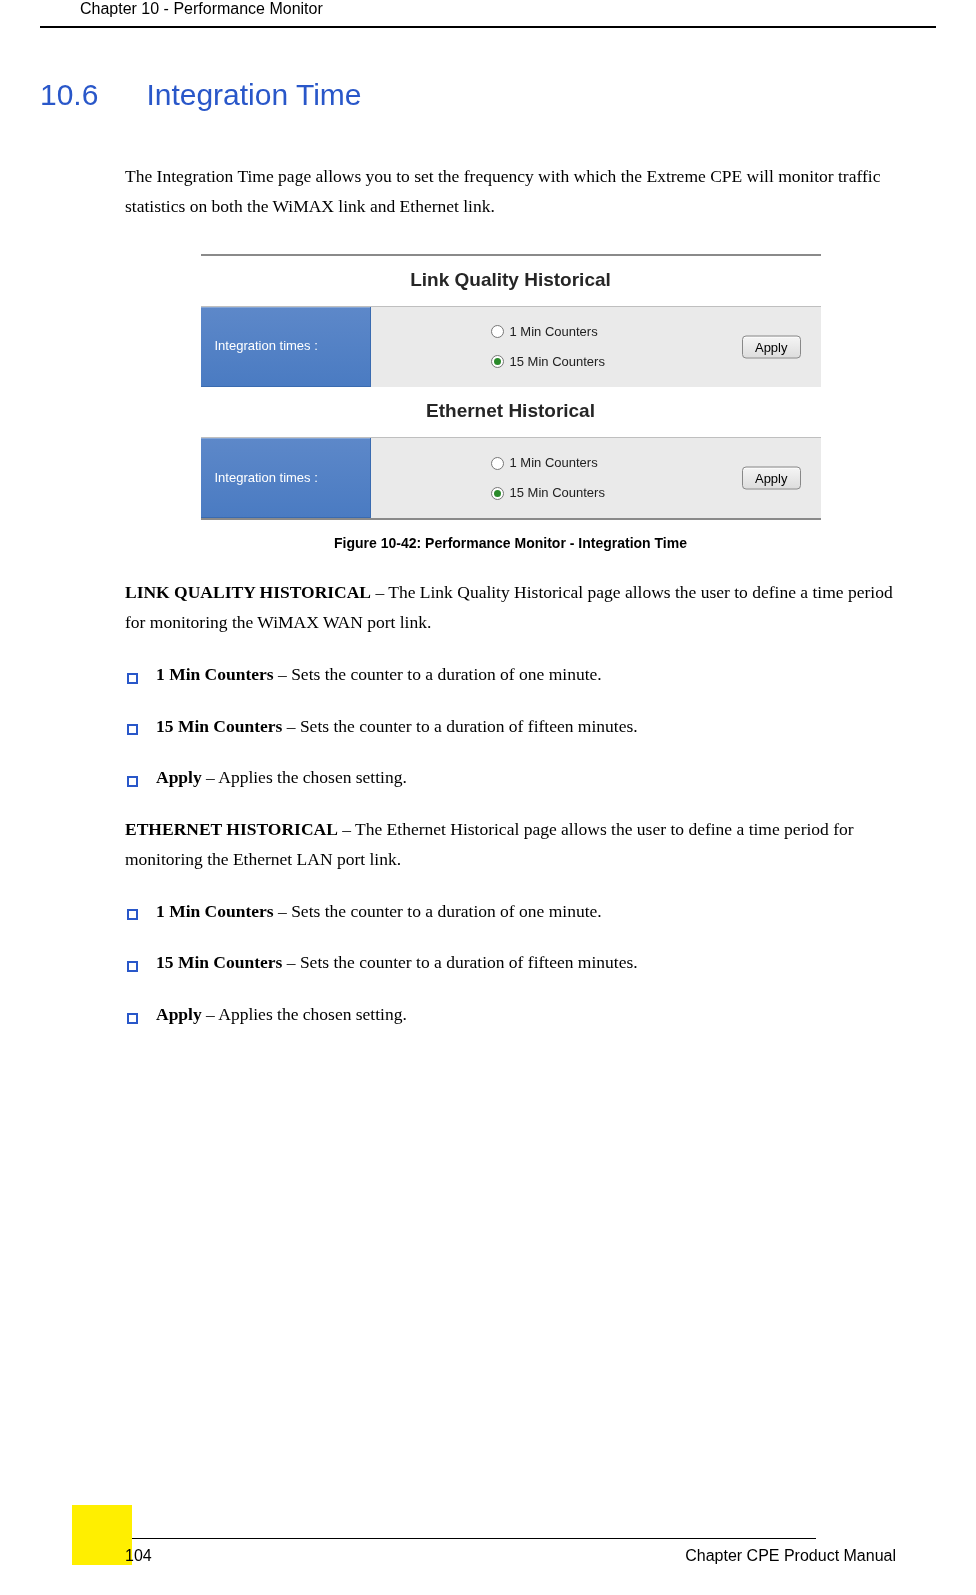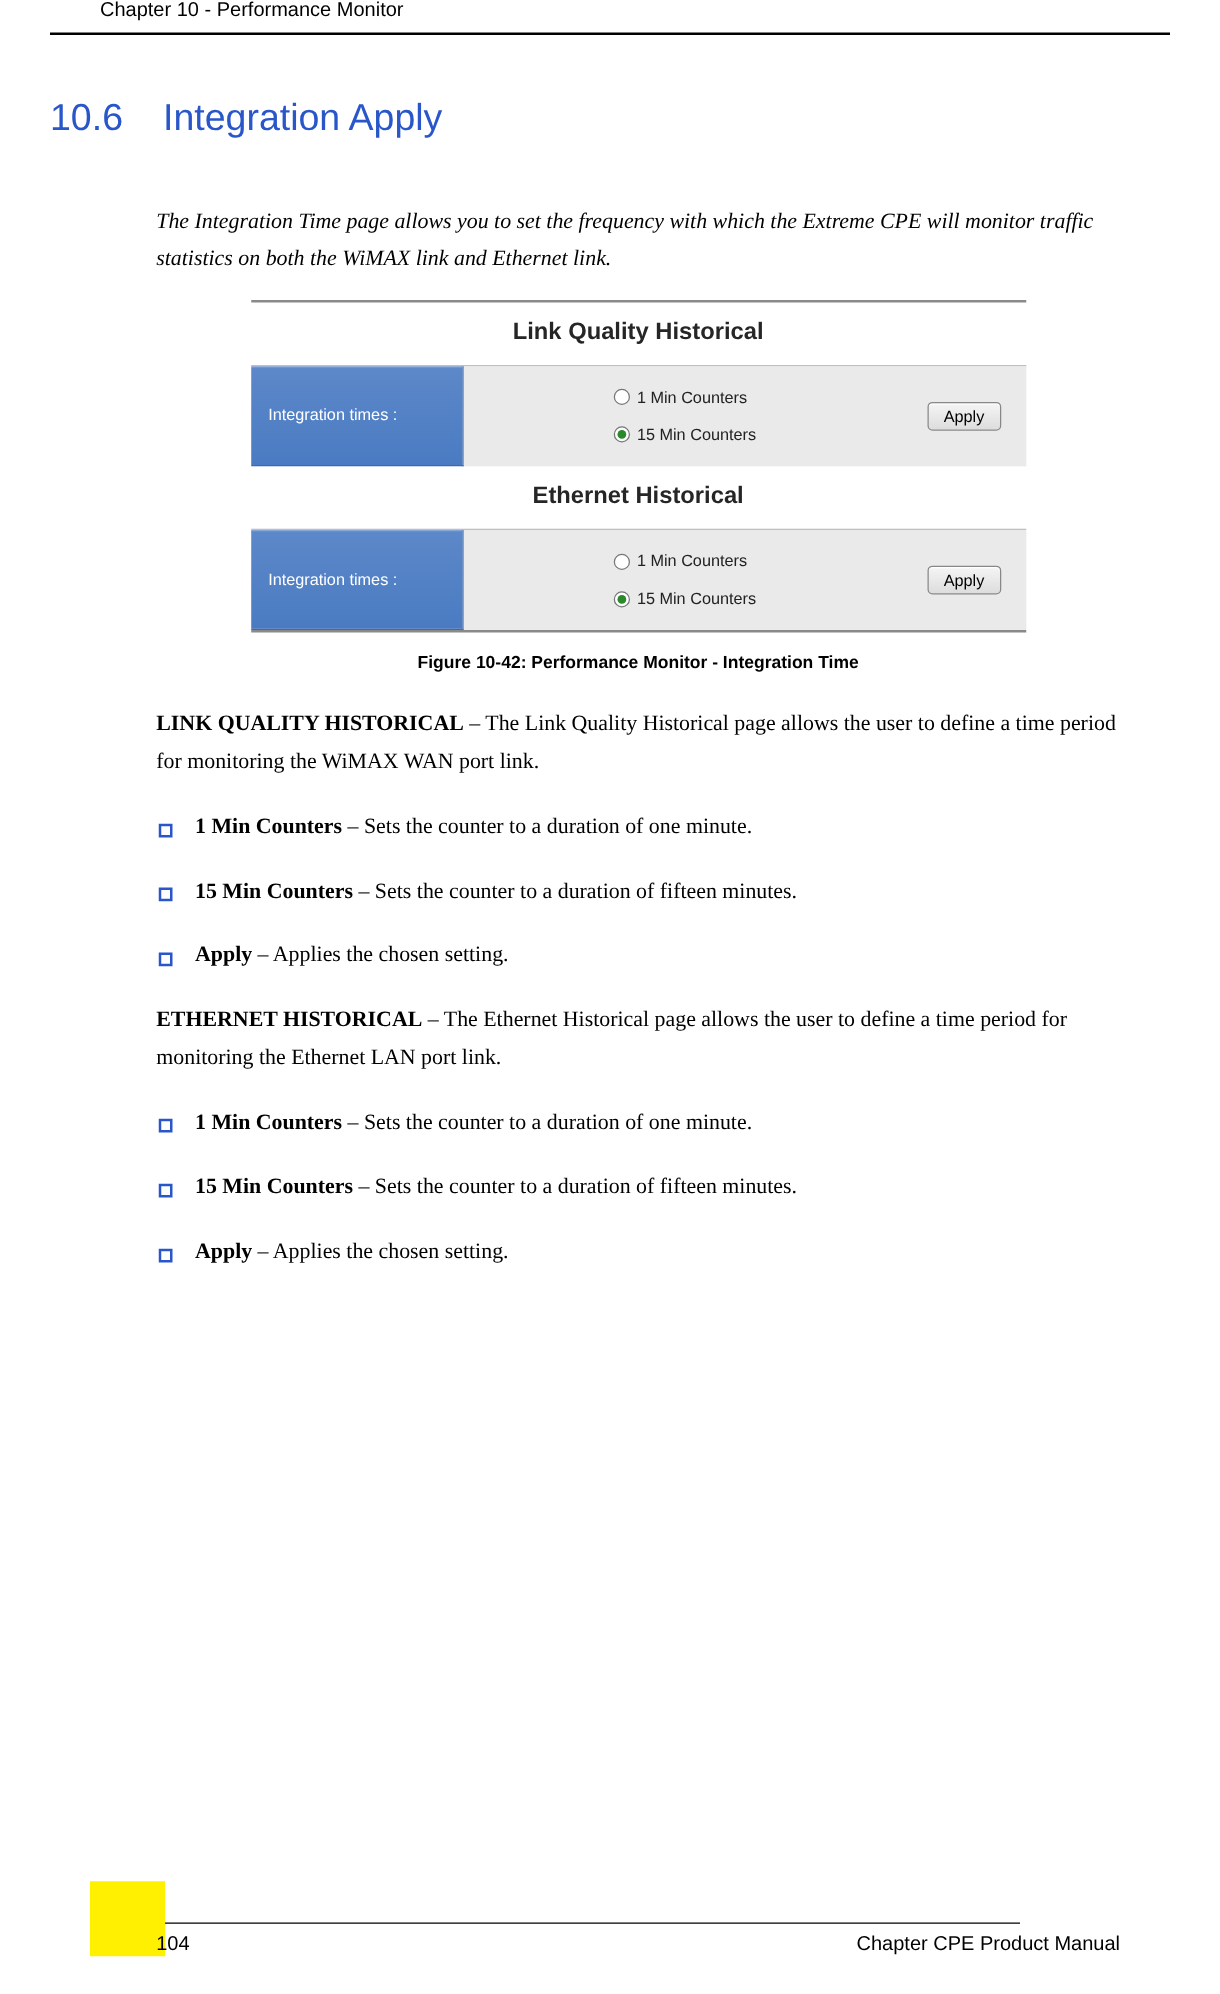--- a/index.html
+++ b/index.html
@@ -13,33 +13,33 @@
     }
     .page-header {
       font-family: Arial, Helvetica, sans-serif;
       font-size: 16px;
       padding: 0 40px 8px 40px;
       border-bottom: 2px solid #000;
       margin: 0 40px 0 40px;
     }
     .section-heading {
       display: flex;
-      gap: 32px;
+      gap: 48px;
       padding: 50px 0 0 40px;
       font-family: Verdana, Geneva, sans-serif;
       color: #2957c9;
       font-size: 30px;
       font-weight: normal;
     }
     .content-area {
       padding: 50px 80px 0 125px;
       font-size: 17.5px;
       line-height: 1.7;
     }
-    .intro-text { margin-bottom: 18px; font-style: italic; }
+    .intro-text { margin-bottom: 32px; }
     .figure-area {
       margin: 0 auto 10px auto;
       width: 620px;
       border-top: 2px solid #8a8a8a;
       border-bottom: 2px solid #8a8a8a;
       background: #fff;
       font-family: Verdana, Geneva, sans-serif;
     }
     .fig-section-title {
       text-align: center;
@@ -167,21 +167,21 @@
     }
     .footer-text { padding-right: 0; }
   </style>
 </head>
 <body>
 
 <div class="page-header">Chapter 10 - Performance Monitor</div>
 
 <div class="section-heading">
   <span>10.6</span>
-  <span>Integration Apply</span>
+  <span>Integration Time</span>
 </div>
 
 <div class="content-area">
 
   <p class="intro-text">The Integration Time page allows you to set the frequency with which the Extreme CPE will monitor traffic statistics on both the WiMAX link and Ethernet link.</p>
 
   <div class="figure-area">
     <div class="fig-section-title">Link Quality Historical</div>
     <div class="fig-row">
       <div class="fig-label-cell">Integration times :</div>

